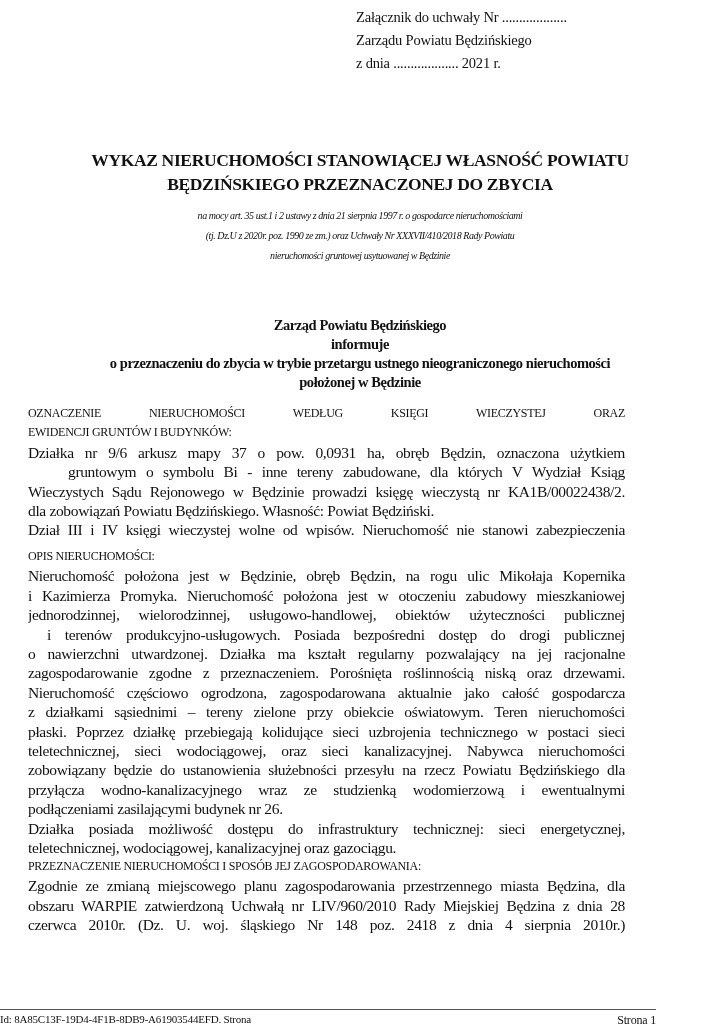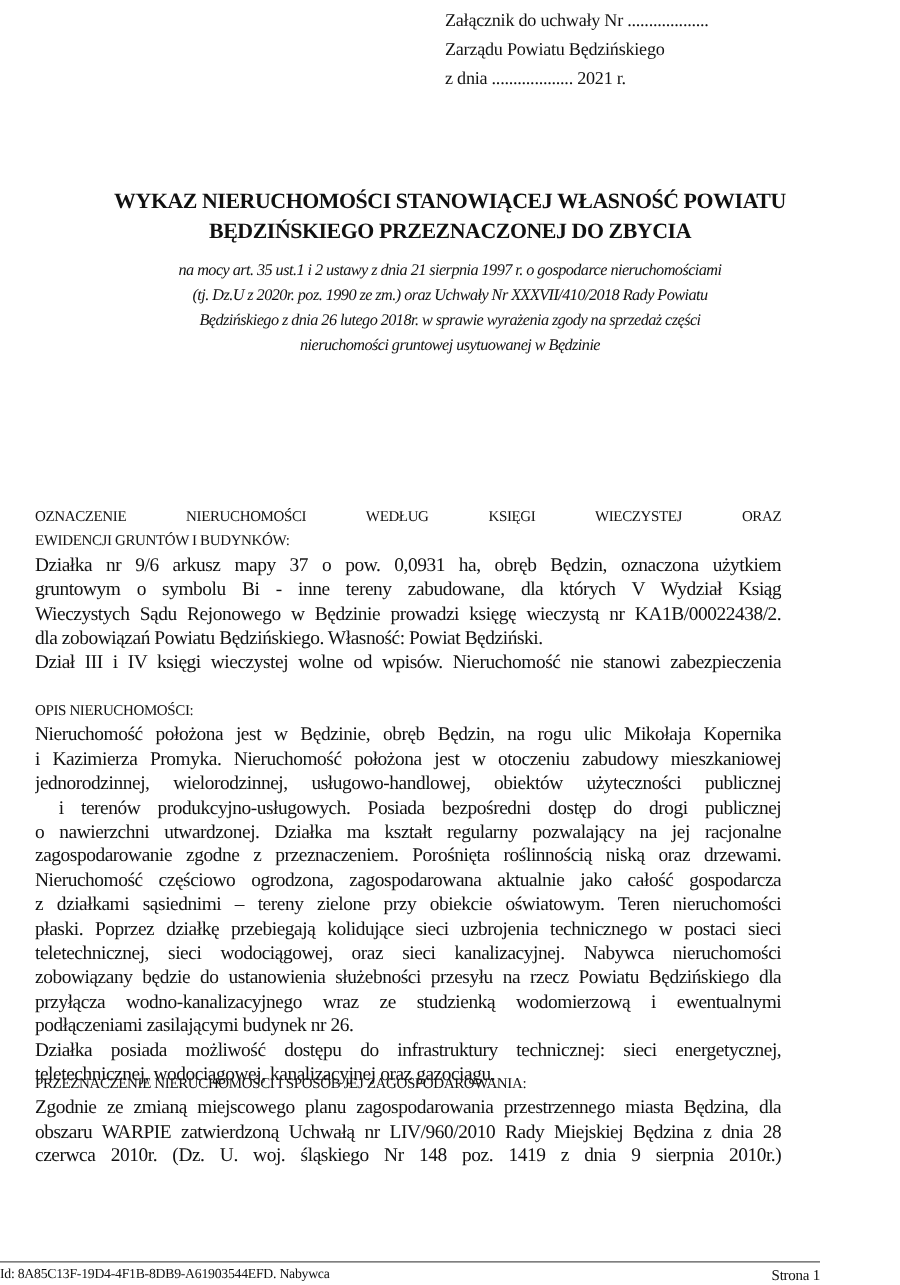--- a/index.html
+++ b/index.html
@@ -44,21 +44,21 @@
     margin-top: 10px;
   }
   .title div { white-space: nowrap; }
   .legal-basis {
     position: absolute;
     left: 0;
     top: 206px;
     width: 720px;
     text-align: center;
     font-style: italic;
-    font-size: 13px;
+    font-size: 10px;
     line-height: 20px;
     letter-spacing: -0.45px;
   }
   .legal-basis div { white-space: nowrap; }
   .board {
     position: absolute;
     left: 0;
     top: 316px;
     width: 720px;
     text-align: center;
@@ -80,21 +80,21 @@
     font-weight: normal;
     font-size: 12px;
     letter-spacing: -0.3px;
     text-align: justify;
     text-align-last: left;
   }
   .para {
     text-align: justify;
   }
   .sec1 { top: 404px; }
-  .sec2 { top: 559px; }
+  .sec2 { top: 547px; }
   .sec3 { top: 857px; }
   .line {
     display: block;
     text-align: justify;
     text-align-last: justify;
     white-space: nowrap;
   }
   .line.last {
     text-align-last: left;
   }
@@ -135,33 +135,38 @@
   </div>
 
   <div class="title">
     <div>WYKAZ NIERUCHOMOŚCI STANOWIĄCEJ WŁASNOŚĆ POWIATU</div>
     <div>BĘDZIŃSKIEGO PRZEZNACZONEJ DO ZBYCIA</div>
   </div>
 
   <div class="legal-basis">
     <div>na mocy art. 35 ust.1 i 2 ustawy z dnia 21 sierpnia 1997 r. o gospodarce nieruchomościami</div>
     <div>(tj. Dz.U z 2020r. poz. 1990 ze zm.) oraz Uchwały Nr XXXVII/410/2018 Rady Powiatu</div>
-    <div>Będzińskiego z dnia 26 lutego 2018r. w sprawie wyrażenia zgody na sprzedaż części</div>
     <div>nieruchomości gruntowej usytuowanej w Będzinie</div>
   </div>
 
+  <div class="board">
+    <div>Zarząd Powiatu Będzińskiego</div>
+    <div>informuje</div>
+    <div>o przeznaczeniu do zbycia w trybie przetargu ustnego nieograniczonego  nieruchomości</div>
+    <div>położonej w Będzinie</div>
+  </div>
 
   <div class="content sec1">
     <div class="section-heading">
       <span class="line" style="white-space: normal; height: 19.4px; overflow: hidden;">OZNACZENIE NIERUCHOMOŚCI WEDŁUG KSIĘGI WIECZYSTEJ ORAZ</span>
       <span class="line last">EWIDENCJI GRUNTÓW I BUDYNKÓW:</span>
     </div>
     <div class="para">
       <span class="line" style="white-space: normal; height: 19.4px; overflow: hidden;">Działka nr 9/6 arkusz mapy 37 o pow. 0,0931 ha, obręb Będzin, oznaczona użytkiem</span>
-      <span class="line" style="white-space: normal; height: 19.4px; overflow: hidden;">gruntowym o symbolu Bi - inne tereny zabudowane, dla których V Wydział Ksiąg</span>
+      <span class="line" style="white-space: normal; height: 19.4px; overflow: hidden; margin-left: 40px;">gruntowym o symbolu Bi - inne tereny zabudowane, dla których V Wydział Ksiąg</span>
       <span class="line" style="white-space: normal; height: 19.4px; overflow: hidden;">Wieczystych Sądu Rejonowego w Będzinie prowadzi księgę wieczystą nr KA1B/00022438/2.</span>
       <span class="line last">dla zobowiązań Powiatu Będzińskiego. Własność: Powiat Będziński.</span>
       <span class="line" style="white-space: normal; height: 19.4px; overflow: hidden;">Dział III i IV księgi wieczystej wolne od wpisów. Nieruchomość nie stanowi zabezpieczenia</span>
     </div>
   </div>
 
   <div class="content sec2">
     <div class="section-heading">
       <span class="line last">OPIS NIERUCHOMOŚCI:</span>
     </div>
@@ -184,21 +189,21 @@
     </div>
   </div>
 
   <div class="content sec3">
     <div class="section-heading">
       <span class="line last">PRZEZNACZENIE NIERUCHOMOŚCI I SPOSÓB JEJ ZAGOSPODAROWANIA:</span>
     </div>
     <div class="para">
       <span class="line" style="white-space: normal; height: 19.4px; overflow: hidden;">Zgodnie ze zmianą miejscowego planu zagospodarowania przestrzennego miasta Będzina, dla</span>
       <span class="line" style="white-space: normal; height: 19.4px; overflow: hidden;">obszaru WARPIE zatwierdzoną Uchwałą nr LIV/960/2010 Rady Miejskiej Będzina z dnia 28</span>
-      <span class="line" style="white-space: normal; height: 19.4px; overflow: hidden;">czerwca 2010r. (Dz. U. woj. śląskiego Nr 148 poz. 1419 z dnia 9 sierpnia 2010r.)</span>
+      <span class="line" style="white-space: normal; height: 19.4px; overflow: hidden;">czerwca 2010r. (Dz. U. woj. śląskiego Nr 148 poz. 2418 z dnia 4 sierpnia 2010r.)</span>
     </div>
   </div>
 
   <div class="footer-rule"></div>
-  <div class="footer-id">Id: 8A85C13F-19D4-4F1B-8DB9-A61903544EFD. Nabywca</div>
+  <div class="footer-id">Id: 8A85C13F-19D4-4F1B-8DB9-A61903544EFD. Strona</div>
   <div class="footer-page">Strona 1</div>
 
 </div>
 
 </body></html>

